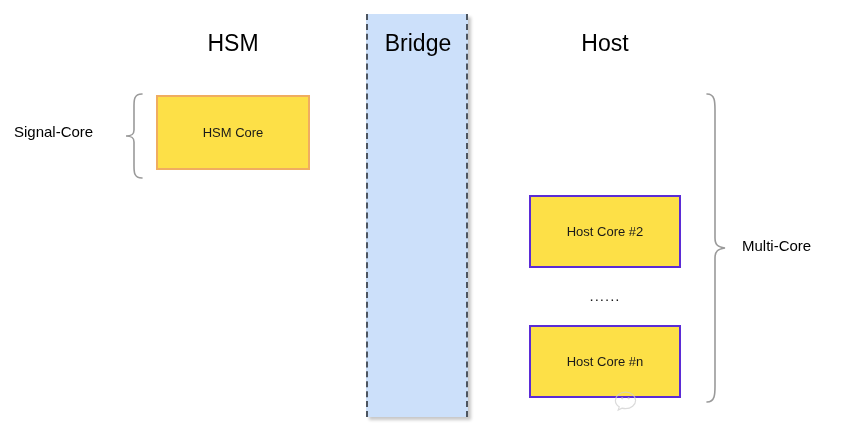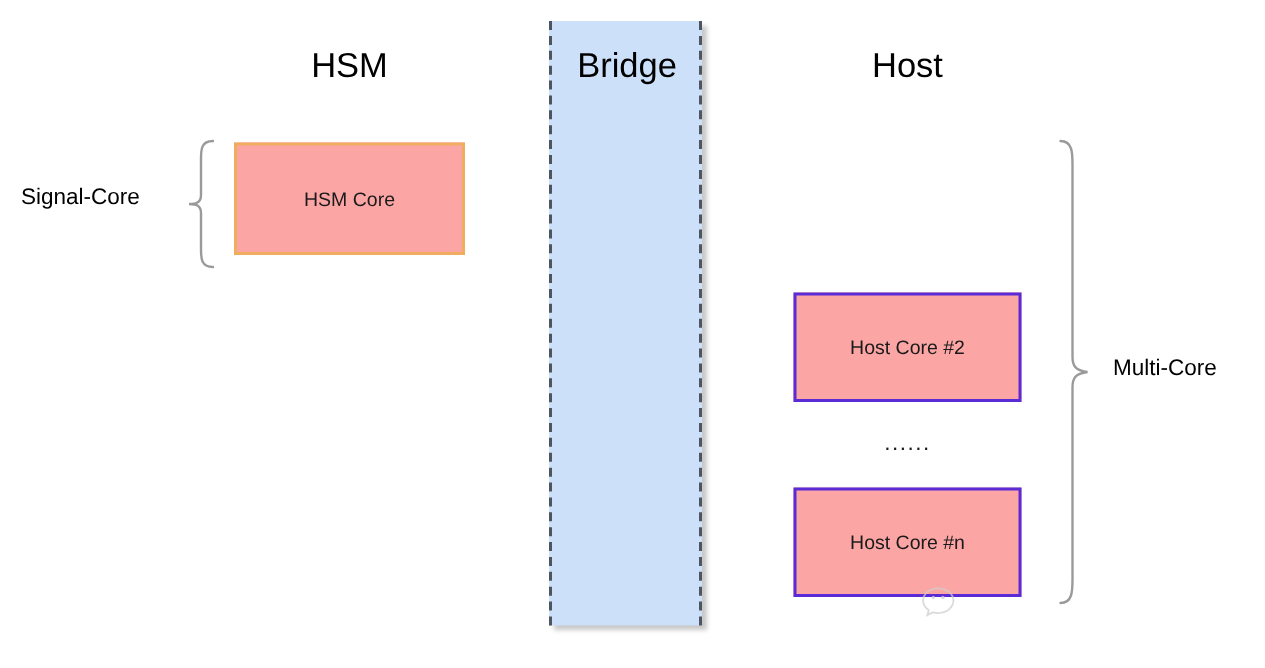--- a/index.html
+++ b/index.html
@@ -29,21 +29,21 @@
     white-space: nowrap;
     line-height: 1;
   }
   #title-hsm    { left: 158px; top: 32px; width: 150px; }
   #title-bridge { left: 368px; top: 32px; width: 100px; }
   #title-host   { left: 530px; top: 32px; width: 150px; }
 
   
   .core-box {
     position: absolute;
-    background: #fca5a5;
+    background: #fde047;
     box-sizing: border-box;
     display: flex;
     align-items: center;
     justify-content: center;
   }
   .core-box .core-label {
     font-size: 13px;
     color: #1a1a1a;
     white-space: nowrap;
     line-height: 1;

